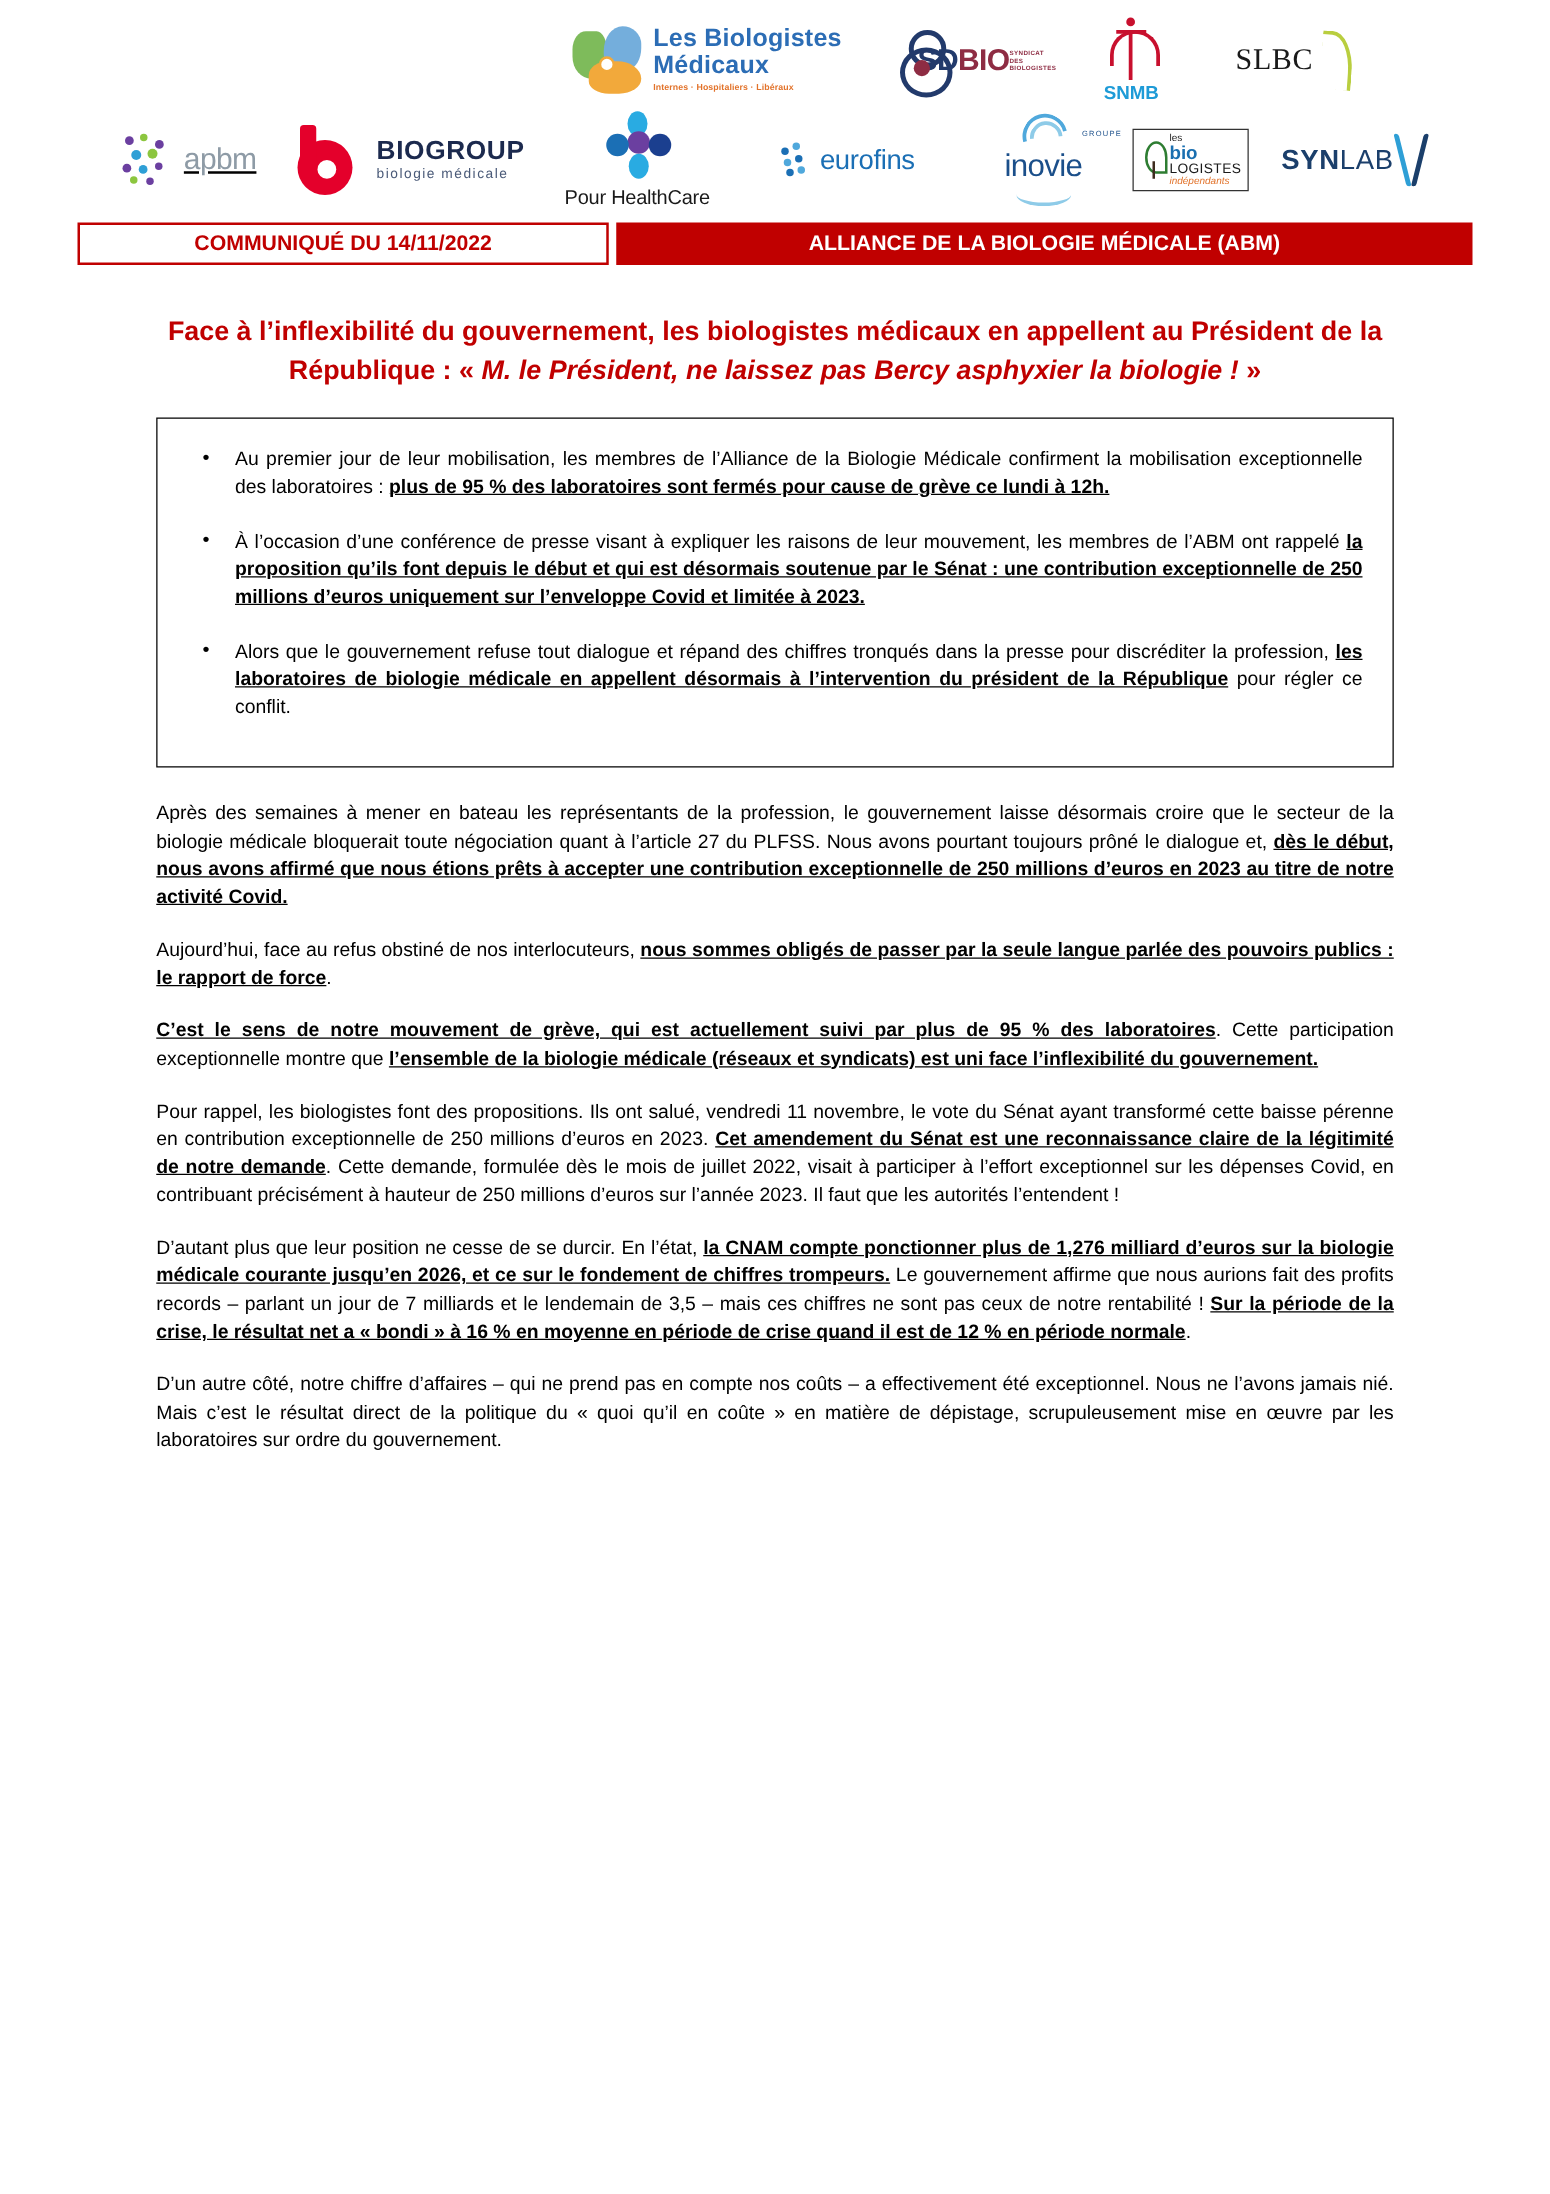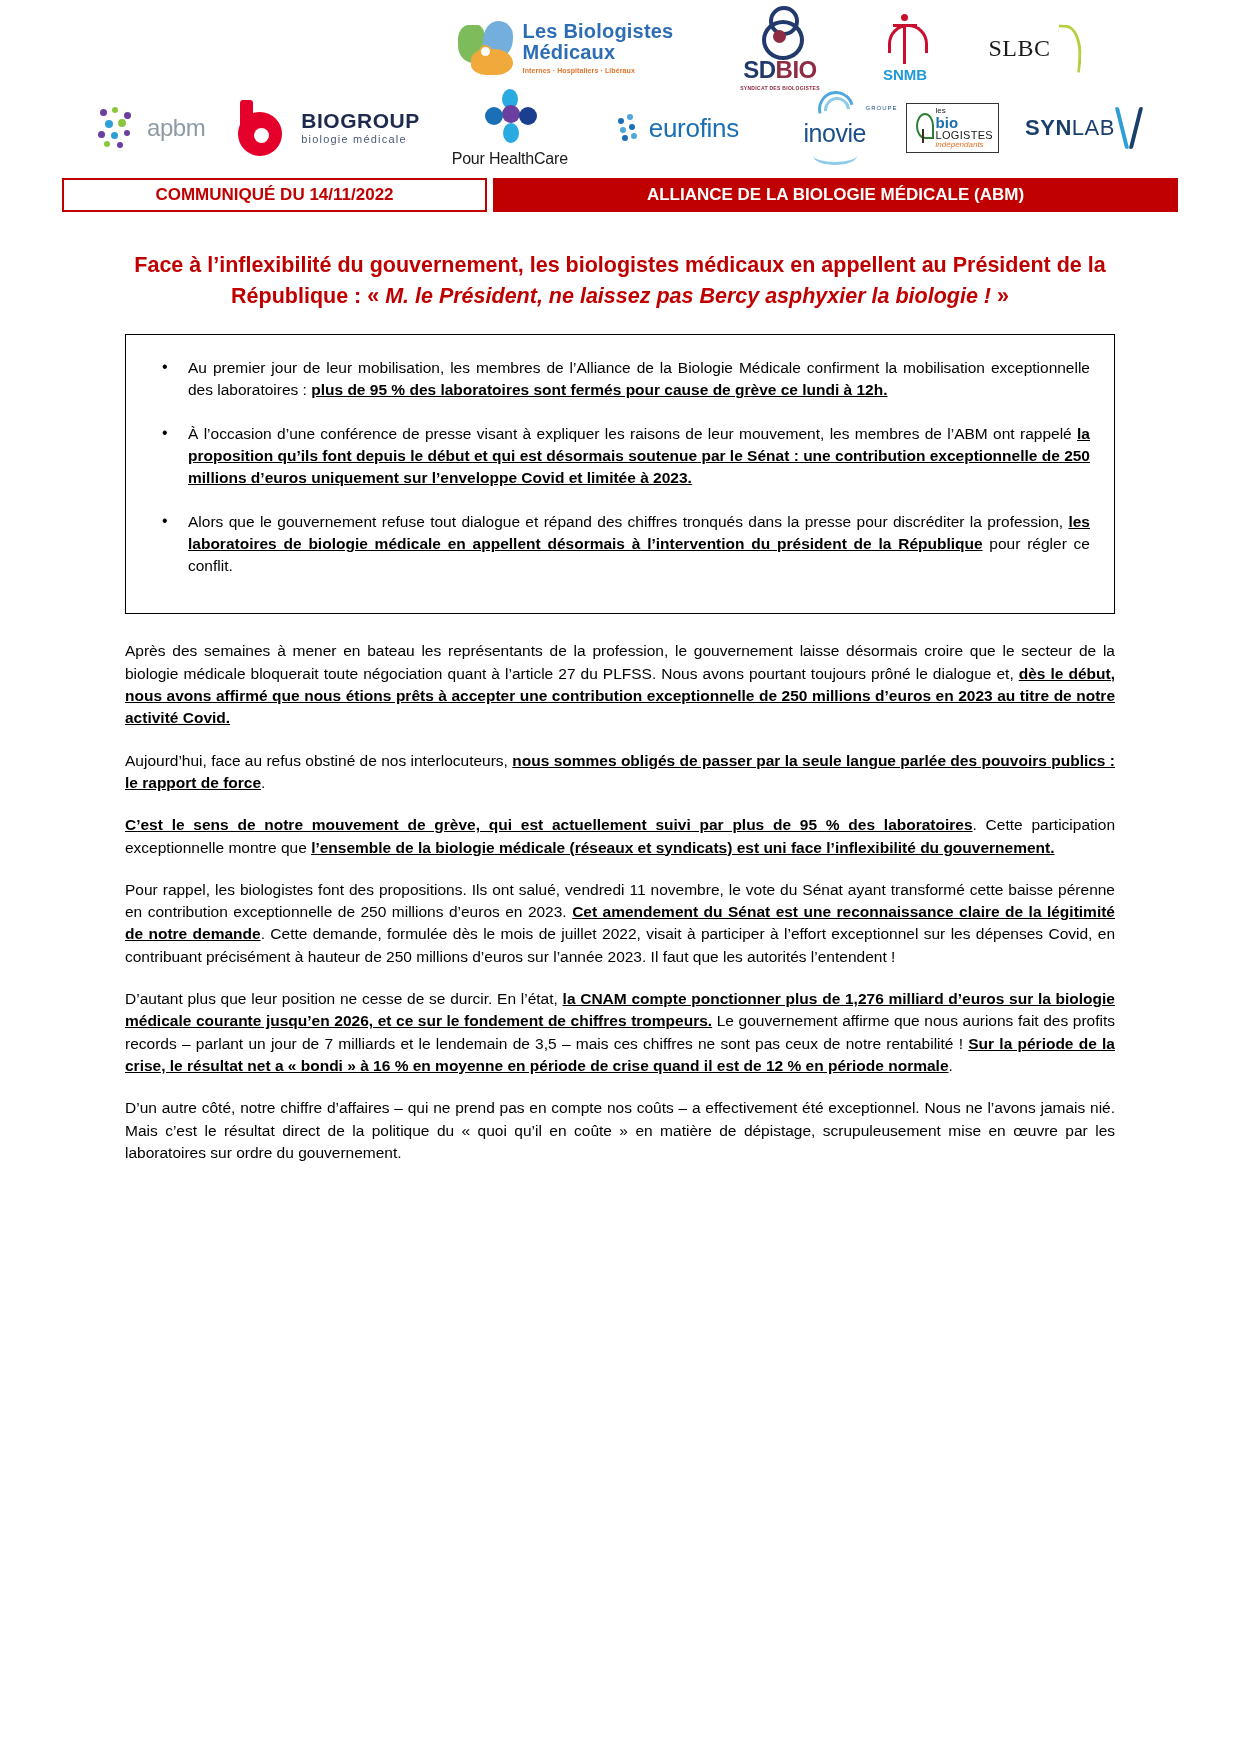--- a/index.html
+++ b/index.html
@@ -74,21 +74,21 @@
   .lbm-text { margin-left: 8px; line-height: 1.05; }
   .lbm-l1, .lbm-l2 {
     font-size: 20px; font-weight: 700; color: #2C6DB5; letter-spacing: 0.2px;
   }
   .lbm-tag {
     font-size: 7px; font-weight: 700; color: #E2732B; margin-top: 4px;
     letter-spacing: 0.1px;
   }
 
   
-  .sdbio { width: 130px; flex-direction: column; }
+  .sdbio { width: 130px; flex-direction: row; }
   .sdbio-mark { width: 46px; height: 48px; position: relative; }
   .sdbio-mark .ring-top {
     position: absolute; left: 12px; top: 0; width: 22px; height: 22px;
     border: 4px solid #223A6B; border-radius: 50%;
   }
   .sdbio-mark .ring-bot {
     position: absolute; left: 5px; top: 14px; width: 34px; height: 32px;
     border: 4px solid #223A6B; border-radius: 50%;
   }
   .sdbio-mark .dot {
@@ -125,21 +125,21 @@
   
   .slbc { width: 140px; }
   .slbc-word { font-size: 24px; color: #1A1A1A; font-family: "Liberation Serif", serif; letter-spacing: 0.5px;}
   .slbc-leaf {
     width: 22px; height: 44px; margin-left: 6px;
     border-right: 3px solid #B9CE3F; border-top: 3px solid #B9CE3F;
     border-radius: 0 70% 0 0; transform: rotate(4deg);
   }
 
   
-  .apbm { width: 165px; }
+  .apbm { width: 165px; text-decoration: underline; }
   .apbm-mark { width: 46px; height: 46px; position: relative; }
   .apbm-dot {
     position: absolute; border-radius: 50%;
   }
   .apbm-word { font-size: 24px; color: #8E9BA6; margin-left: 5px; letter-spacing: -0.5px;}
 
   
   .biogroup { width: 200px; }
   .bg-mark { width: 56px; height: 56px; position: relative; }
   .bg-mark .circ {
@@ -161,21 +161,21 @@
   
   .cerba { width: 170px; flex-direction: column; }
   .cerba-mark { width: 62px; height: 60px; position: relative; }
   .cerba-pet { position: absolute; border-radius: 50%; }
   .cerba-word { font-size: 16px; color: #1A1A1A; margin-top: 1px; letter-spacing: -0.2px;}
 
   
   .eurofins { width: 175px; }
   .ef-mark { width: 26px; height: 28px; position: relative; }
   .ef-d { position: absolute; width: 6px; height: 6px; border-radius: 50%; }
-  .ef-word { font-size: 26px; color: #1B6FB5; margin-left: 5px; letter-spacing: -0.3px;}
+  .ef-word { font-size: 22px; color: #1B6FB5; margin-left: 5px; letter-spacing: -0.3px;}
 
   
   .inovie { width: 145px; flex-direction: column; position: relative;}
   .inov-swirl {
     width: 50px; height: 28px; position: relative;
   }
   .inov-swirl .a {
     position:absolute; left:8px; top:0; width:30px; height:30px;
     border:3px solid #4FA8DC; border-radius:50%; border-right-color:transparent; border-bottom-color:transparent;
     transform: rotate(30deg);

